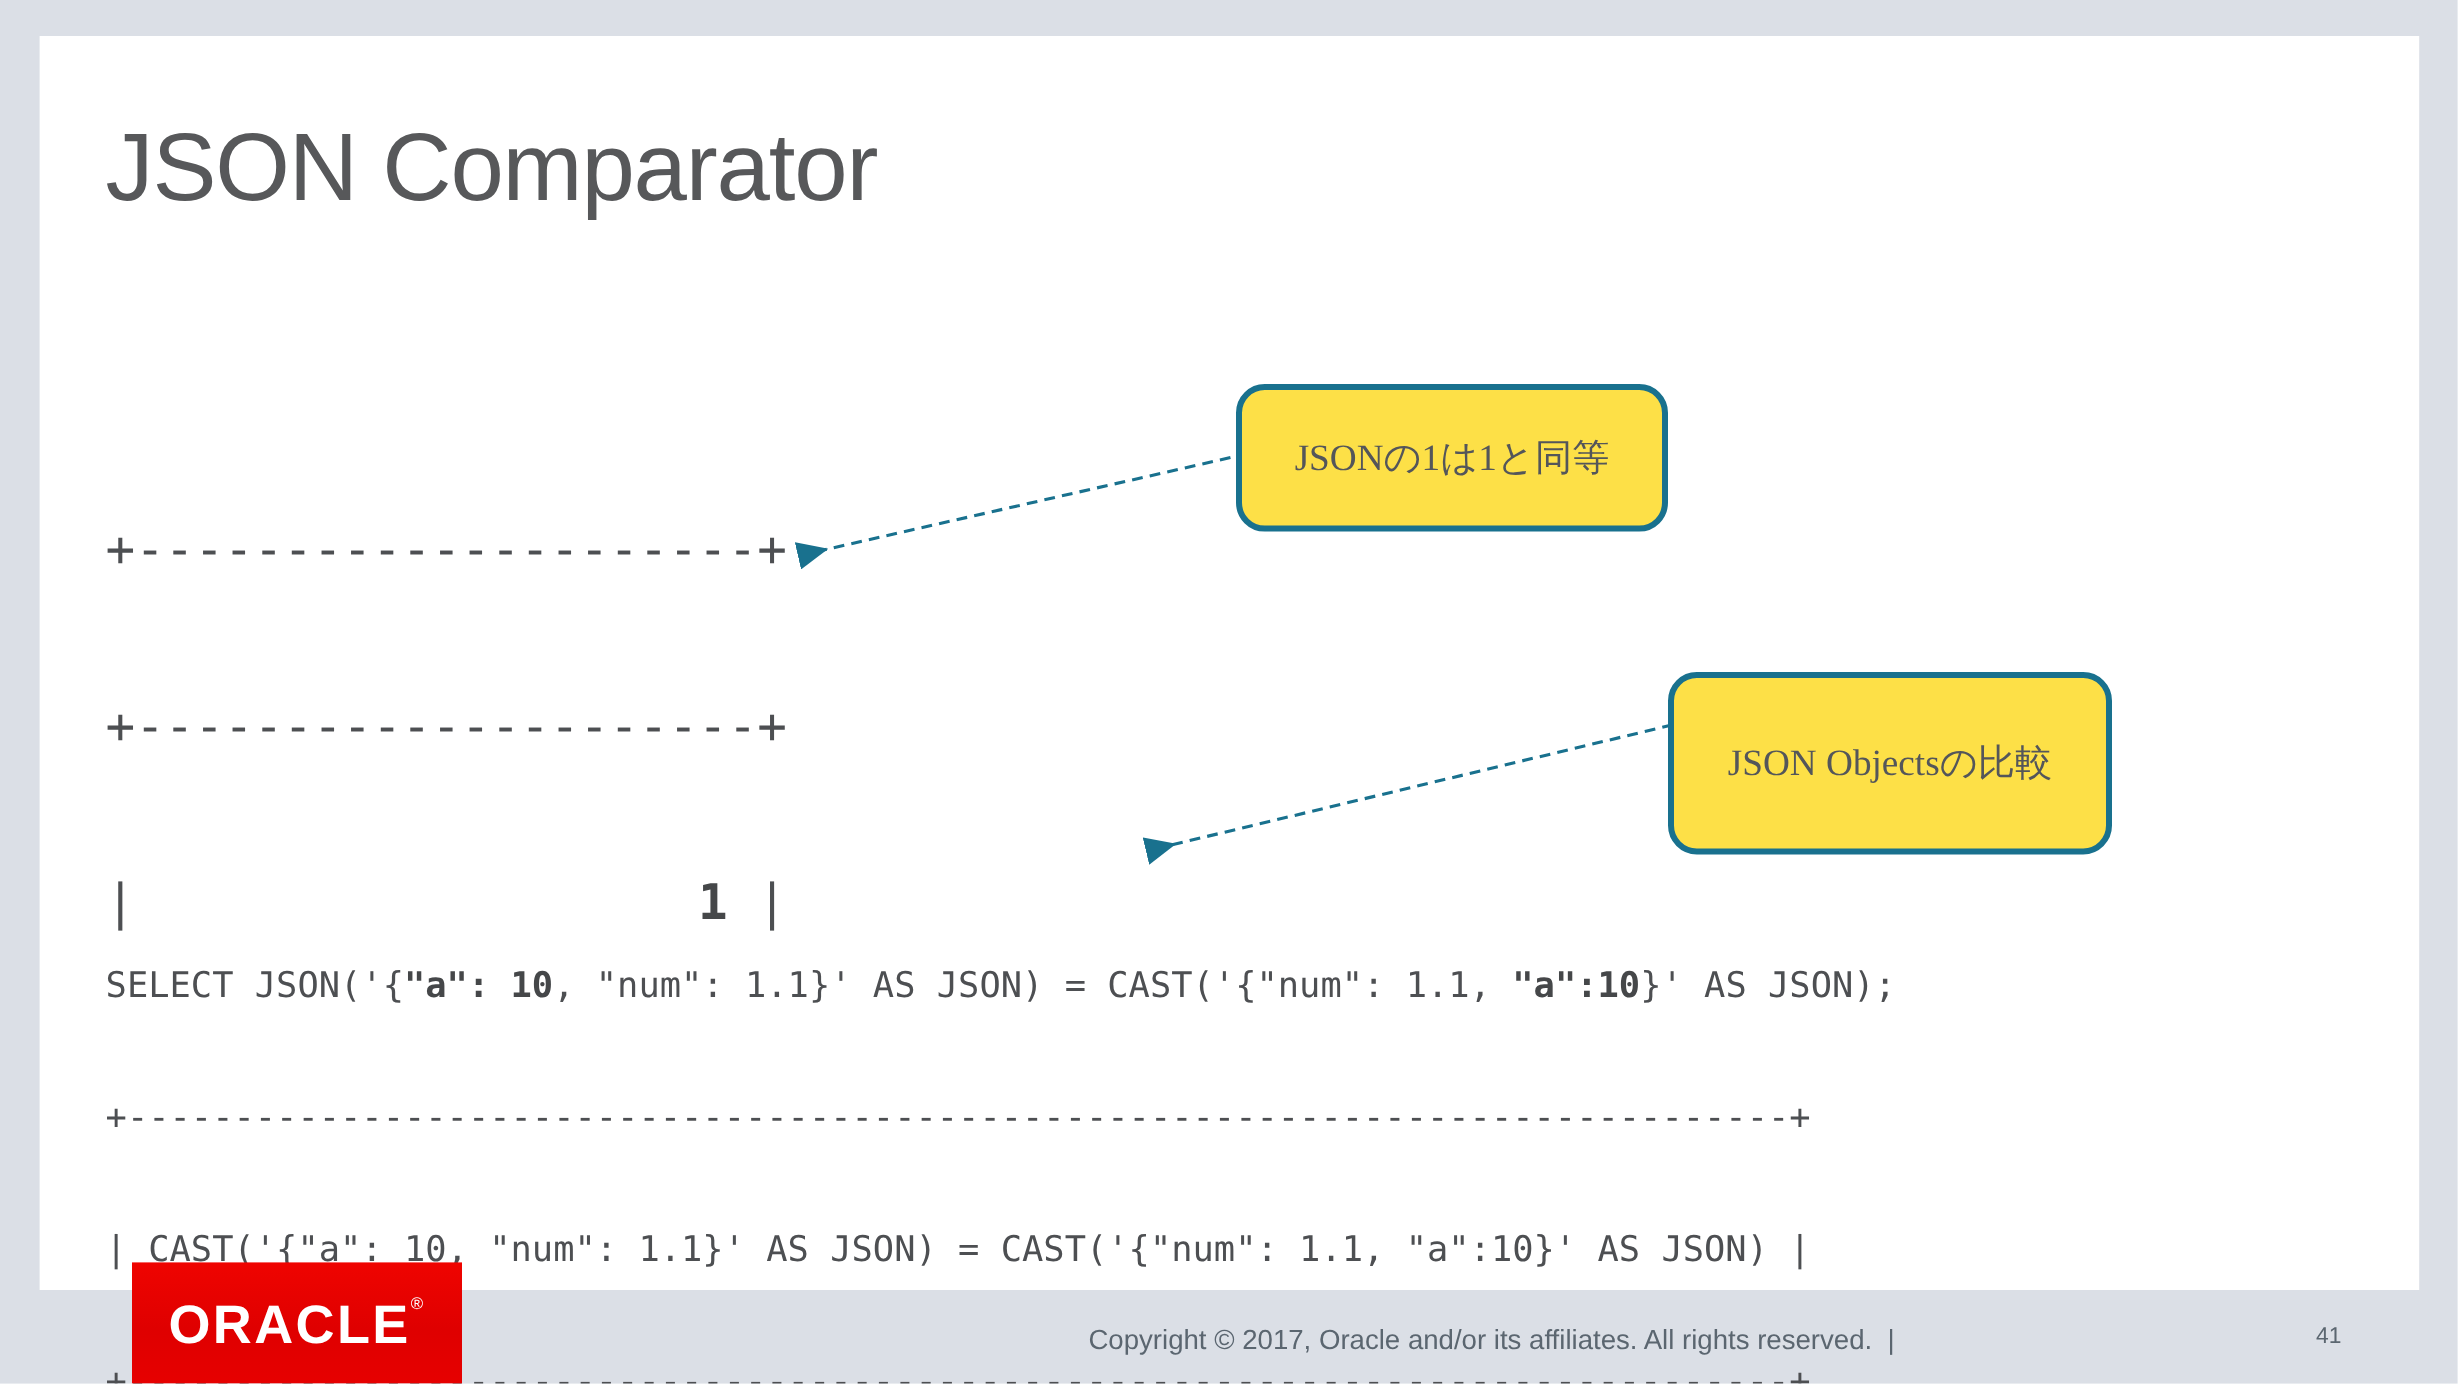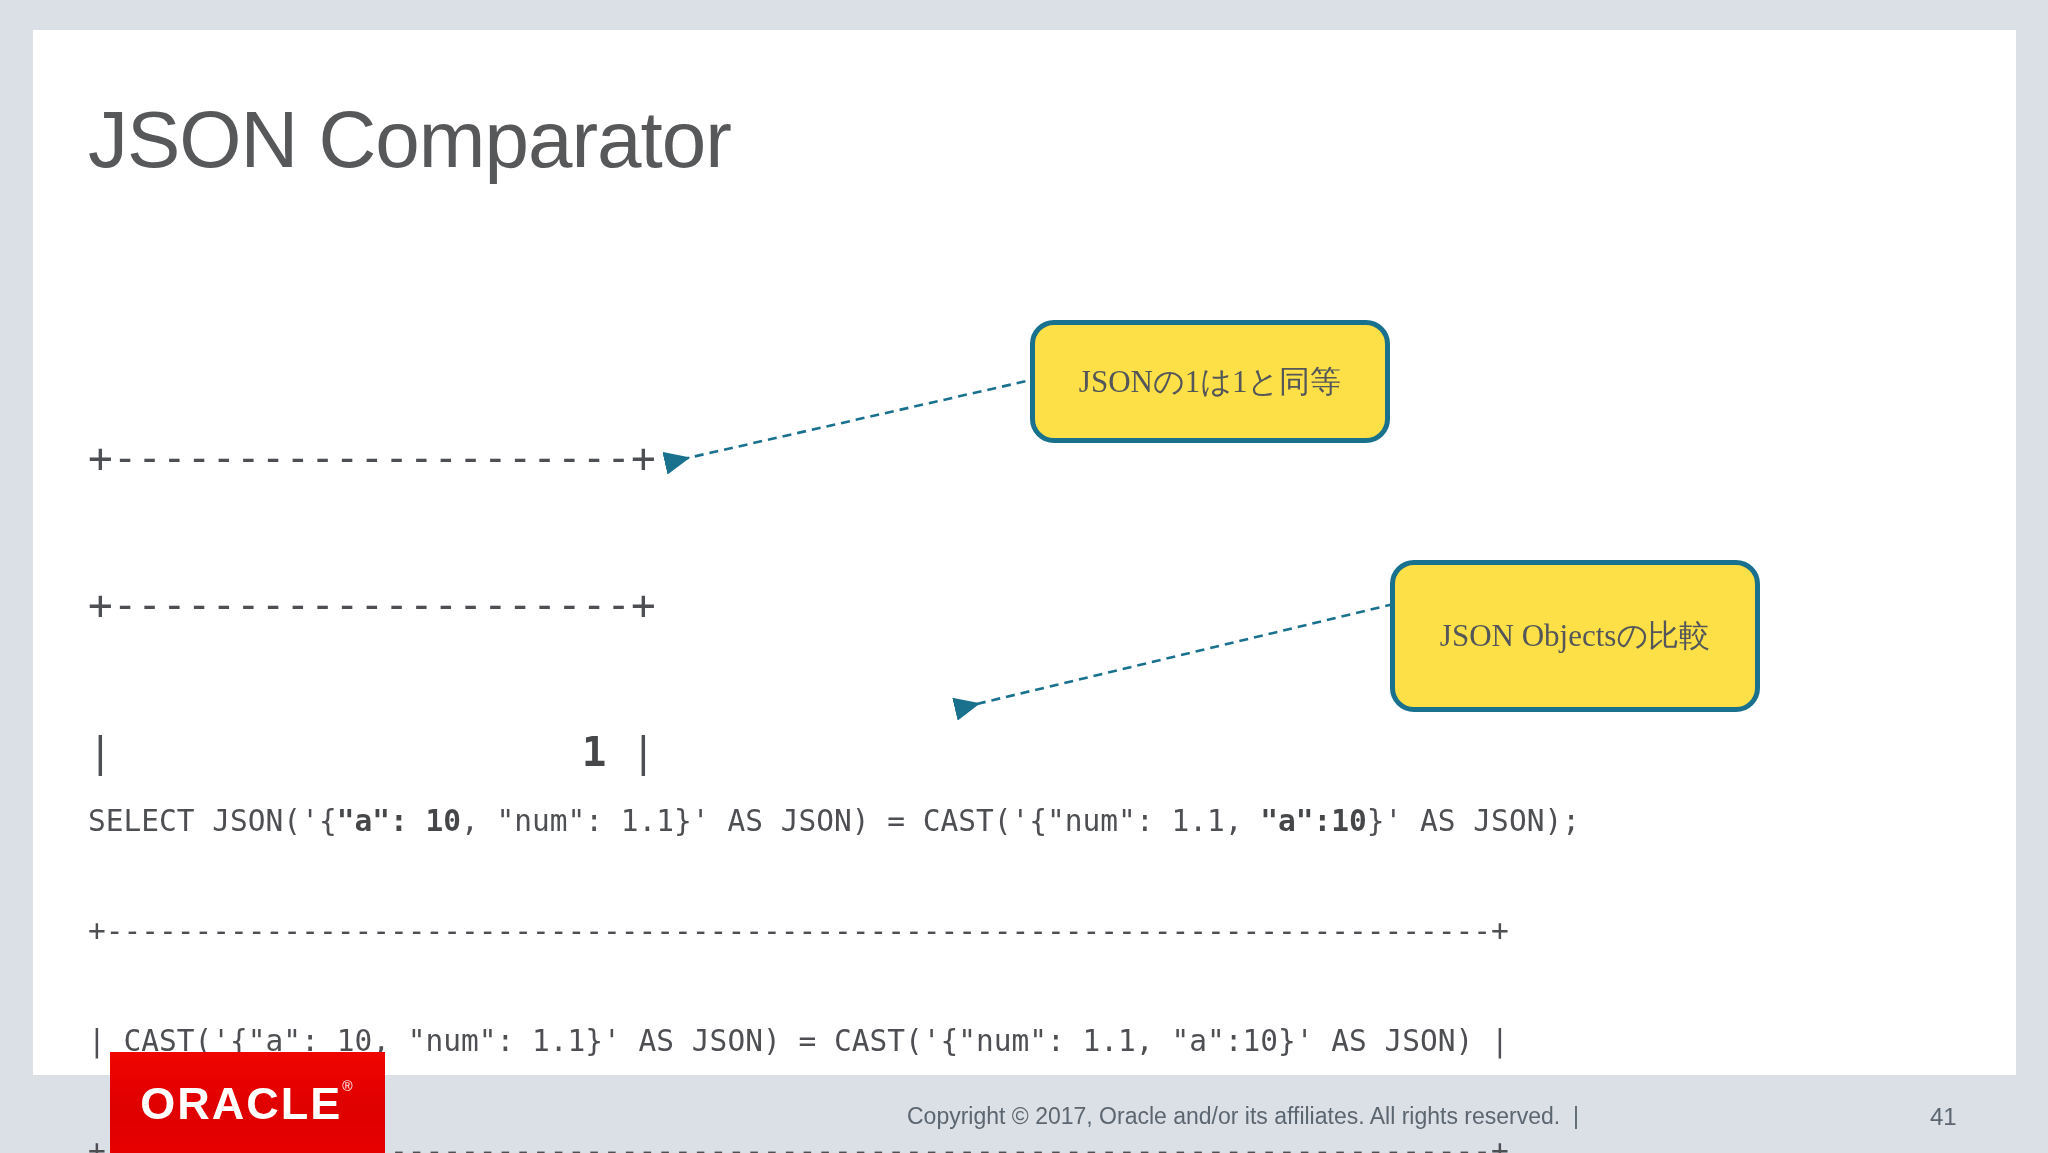--- a/index.html
+++ b/index.html
@@ -45,21 +45,21 @@
   }
   .callout1{left:1030px;top:320px;width:360px;height:123px;}
   .callout2{left:1390px;top:560px;width:370px;height:152px;}
   .arrows{position:absolute;left:0;top:0;width:2048px;height:1153px;z-index:2;pointer-events:none;}
   .footer-copy{
     position:absolute;left:907px;top:1103px;width:600px;
     text-align:center;font-size:23px;color:#5b6670;white-space:pre;
   }
   .footer-page{
     position:absolute;left:1930px;top:1103px;width:60px;
-    font-size:24px;color:#5b6670;text-align:left;
+    font-size:19px;color:#5b6670;text-align:left;
   }
   .oracle-logo{
     position:absolute;left:88px;top:1052px;width:275px;height:101px;
     background:linear-gradient(180deg,#ef0400 0%,#df0000 55%,#e60000 100%);
     display:flex;align-items:center;justify-content:center;
     z-index:4;
     margin-left:22px;
   }
   .oracle-logo .brand{
     color:#ffffff;font-size:45px;font-weight:700;

